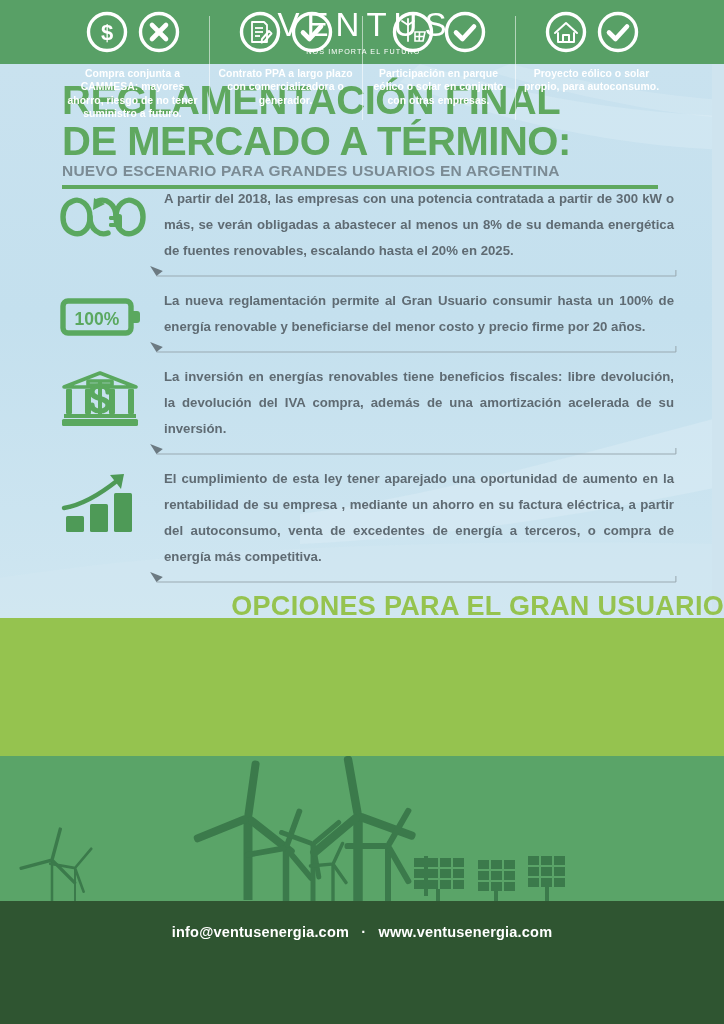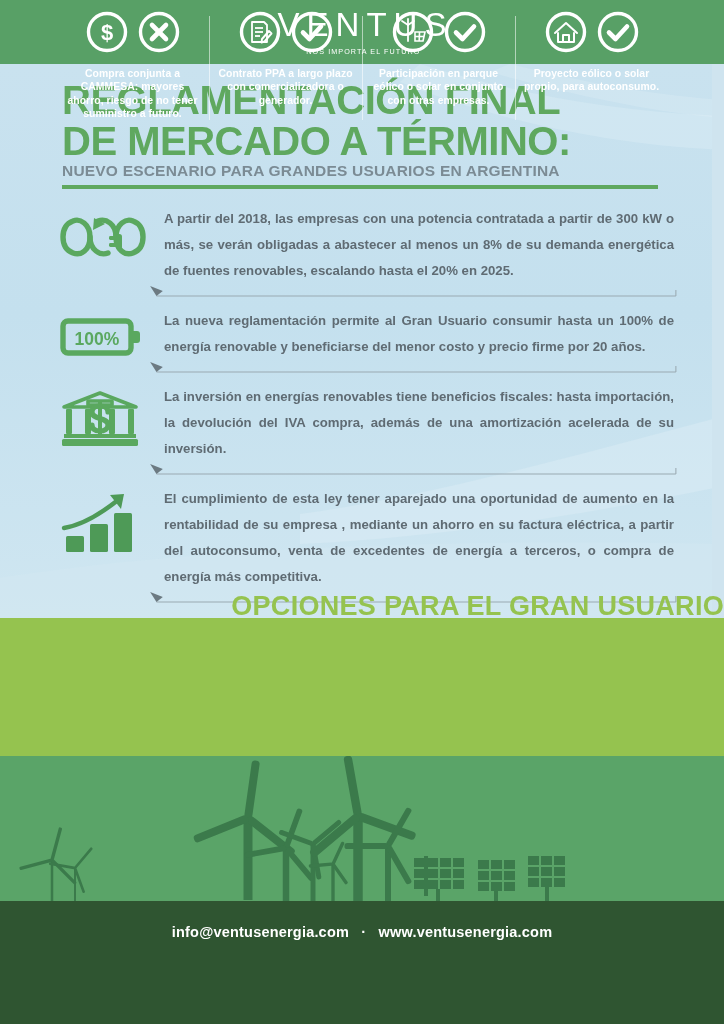--- a/index.html
+++ b/index.html
@@ -44,21 +44,21 @@
   .subtitle {
     color:#7b8b94; font-size:15.5px; font-weight:bold; letter-spacing:.2px;
     margin-top:0; white-space:nowrap;
   }
   .title-rule {
     position:absolute; top:121px; left:62px; width:596px; height:4px;
     background:#5fa85f;
   }
 
   
-  .facts { position:absolute; top:142px; left:0; width:724px; }
+  .facts { position:absolute; top:122px; left:0; width:724px; }
   .fact {
     position:relative; display:flex; align-items:flex-start;
     padding:0 46px 0 60px; margin-bottom:10px;
   }
   .fact-icon {
     width:98px; flex:0 0 98px; display:flex; align-items:center; justify-content:flex-start;
     padding-top:6px;
   }
   .fact-body { flex:1; padding-left:6px; position:relative; }
   .fact-text {
@@ -218,21 +218,21 @@
               <rect x="4" y="44" width="72" height="4"></rect>
               <rect x="2" y="49" width="76" height="7" rx="1.6"></rect>
             </g>
             <g fill="none" stroke="#5aa85f" stroke-width="5.2" stroke-linecap="round">
               <path d="M48,22 C48,18 44,16 40,16 C35,16 32,18 32,22 C32,30 48,27 48,35 C48,39 44,41 40,41 C35,41 32,39 32,35"></path>
             </g>
             <rect x="38" y="11" width="4" height="36" fill="#5aa85f"></rect>
           </svg>
         </div>
         <div class="fact-body">
-          <div class="fact-text">La inversión en energías renovables tiene beneficios fiscales: hasta importación, la devolución del IVA compra, además de una amortización acelerada de su inversión.</div>
+          <div class="fact-text">La inversión en energías renovables tiene beneficios fiscales: libre devolución, la devolución del IVA compra, además de una amortización acelerada de su inversión.</div>
           <div class="fact-rule">
             <svg width="100%" height="14" viewBox="0 0 500 14" preserveAspectRatio="none">
               <path d="M8,12 L498,12" stroke="#9aa9b1" stroke-width="1" fill="none"></path>
               <path d="M498,12 L498,6" stroke="#9aa9b1" stroke-width="1"></path>
               <path d="M8,12 L2,2 L14,7 Z" fill="#6c7a82"></path>
             </svg>
           </div>
         </div>
       </div>
 

